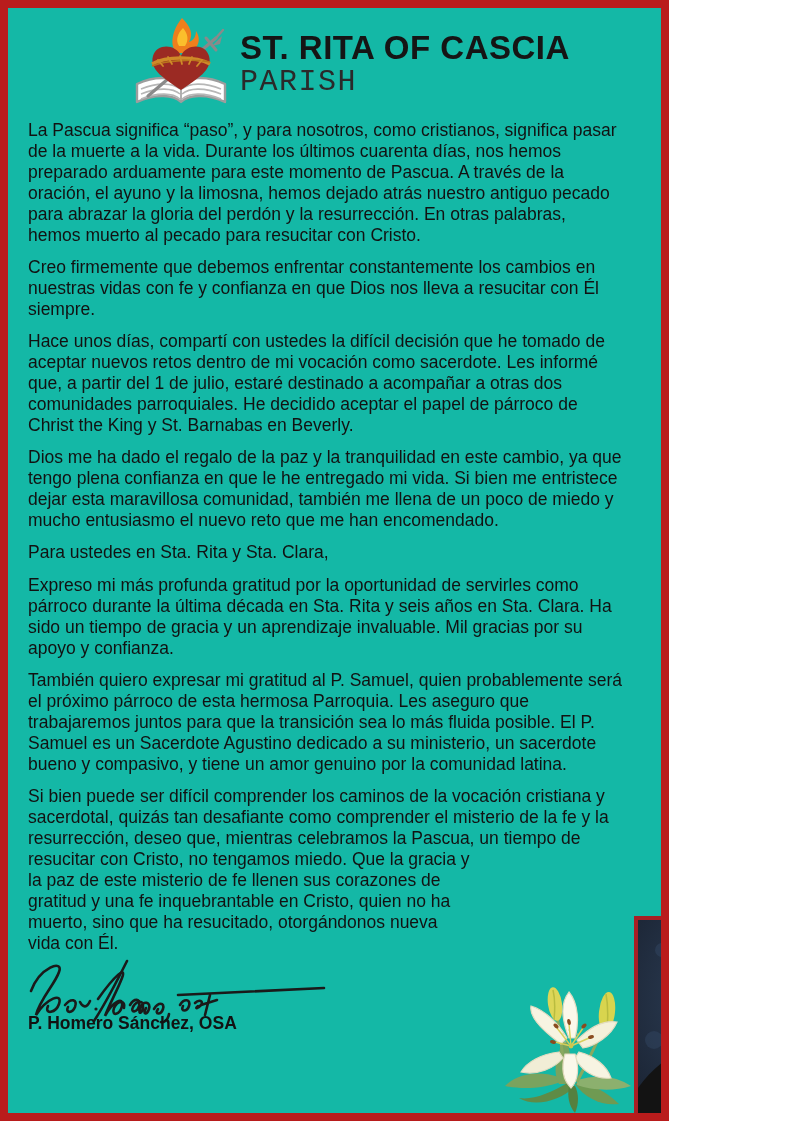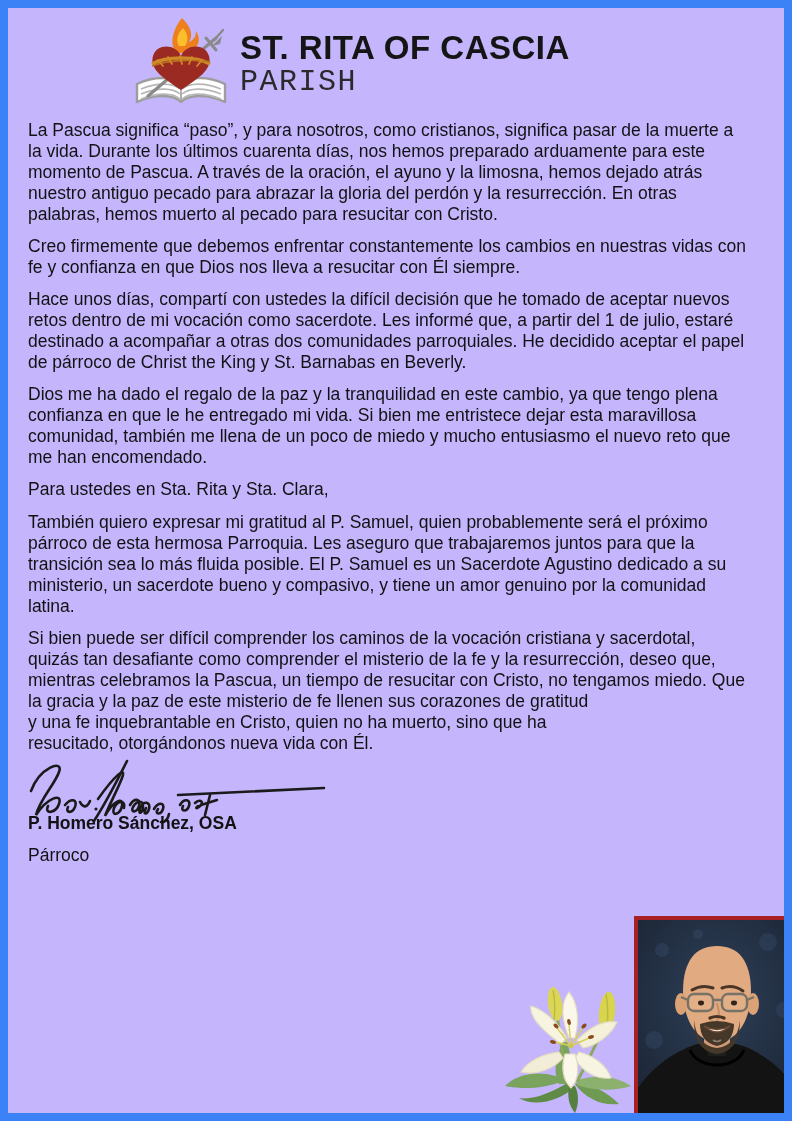--- a/index.html
+++ b/index.html
@@ -1,18 +1,18 @@
 <!DOCTYPE html>
 <html><head>
 <meta charset="utf-8">
 <style>
   html,body{margin:0;padding:0;background:#fff;}
   .page{
-    width:792px;height:1121px;box-sizing:border-box;position:relative;
-    border:8px solid #3b82f6;background:#c4b5fd;overflow:hidden;
+    width:669px;height:1121px;box-sizing:border-box;position:relative;
+    border:8px solid #b91c1c;background:#14b8a6;overflow:hidden;
     font-family:"Liberation Sans", sans-serif;color:#121212;
   }
   .content{padding:6px 38px 0 20px;position:relative;}
   
   .header{display:flex;align-items:center;margin:2px 0 8px 100px;}
   .logo{width:106px;height:96px;flex:0 0 auto;}
   .title-block{margin-left:6px;line-height:1;}
   .title-line1{font-size:33px;font-weight:bold;letter-spacing:.5px;color:#151515;}
   .title-line2{font-size:30px;font-weight:300;letter-spacing:1.5px;color:#2a2a2a;margin-top:3px;font-family:Liberation Mono, monospace;}
   
@@ -67,20 +67,21 @@
         <div class="title-line2">PARISH</div>
       </div>
     </div>
 
     <div class="letter">
       <p>La Pascua significa “paso”, y para nosotros, como cristianos, significa pasar de la muerte a la vida. Durante los últimos cuarenta días, nos hemos preparado arduamente para este momento de Pascua. A través de la oración, el ayuno y la limosna, hemos dejado atrás nuestro antiguo pecado para abrazar la gloria del perdón y la resurrección. En otras palabras, hemos muerto al pecado para resucitar con Cristo.</p>
       <p>Creo firmemente que debemos enfrentar constantemente los cambios en nuestras vidas con fe y confianza en que Dios nos lleva a resucitar con Él siempre.</p>
       <p>Hace unos días, compartí con ustedes la difícil decisión que he tomado de aceptar nuevos retos dentro de mi vocación como sacerdote. Les informé que, a partir del 1 de julio, estaré destinado a acompañar a otras dos comunidades parroquiales. He decidido aceptar el papel de párroco de Christ the King y St. Barnabas en Beverly.</p>
       <p>Dios me ha dado el regalo de la paz y la tranquilidad en este cambio, ya que tengo plena confianza en que le he entregado mi vida. Si bien me entristece dejar esta maravillosa comunidad, también me llena de un poco de miedo y mucho entusiasmo el nuevo reto que me han encomendado.</p>
       <p class="tight">Para ustedes en Sta. Rita y Sta. Clara,</p>
+      <p>Expreso mi más profunda gratitud por la oportunidad de servirles como párroco durante la última década en Sta. Rita y seis años en Sta. Clara. Ha sido un tiempo de gracia y un aprendizaje invaluable. Mil gracias por su apoyo y confianza.</p>
       <p>También quiero expresar mi gratitud al P. Samuel, quien probablemente será el próximo párroco de esta hermosa Parroquia. Les aseguro que trabajaremos juntos para que la transición sea lo más fluida posible. El P. Samuel es un Sacerdote Agustino dedicado a su ministerio, un sacerdote bueno y compasivo, y tiene un amor genuino por la comunidad latina.</p>
       <div class="photo-spacer"></div>
       <p>Si bien puede ser difícil comprender los caminos de la vocación cristiana y sacerdotal, quizás tan desafiante como comprender el misterio de la fe y la resurrección, deseo que, mientras celebramos la Pascua, un tiempo de resucitar con Cristo, no tengamos miedo. Que la gracia y la paz de este misterio de fe llenen sus corazones de gratitud y una fe inquebrantable en Cristo, quien no ha muerto, sino que ha resucitado, otorgándonos nueva vida con Él.</p>
 
       <svg class="signature-svg" viewBox="0 0 300 72">
         <g stroke="#1a1a1a" fill="none" stroke-width="2.6" stroke-linecap="round">
           <path d="M3 34 C12 10 36 2 31 15 C27 27 12 42 8 58 C19 41 35 35 31 47 C28 56 16 58 20 49"></path>
           <path d="M37 48 C43 41 50 42 47 50 C44 57 37 56 40 50"></path>
           <path d="M52 45 C55 51 59 51 62 44"></path>
           <circle cx="68" cy="52" r="1.6" fill="#1a1a1a" stroke="none"></circle>
@@ -89,21 +90,20 @@
           <path d="M102 48 C106 41 113 41 111 49 C109 56 102 56 105 50 C109 43 116 43 115 50 C114 57 110 58 112 51 C116 43 123 45 121 52 C119 58 114 58 118 51"></path>
           <path d="M126 52 C130 45 137 45 135 52 C133 58 126 58 130 52"></path>
           <path d="M141 57 c-1 6 -5 9 -8 8"></path>
           <path d="M152 48 C156 41 163 42 161 49 C159 55 152 55 155 49"></path>
           <path d="M167 46 C171 42 176 44 173 48 C170 52 166 52 170 49"></path>
           <path d="M182 38 l-5 20 M173 48 l16 -5"></path>
           <path d="M150 38 L296 31"></path>
         </g>
       </svg>
       <p class="sig-name">P. Homero Sánchez, OSA</p>
-      <p class="sig-role">Párroco</p>
     </div>
   </div>
 
   <span class="lily">
     <svg viewBox="0 0 147 133">
 
       <path d="M60 95 C38 88 18 92 6 104 C24 108 46 106 62 100 Z" fill="#7aa35e"></path>
       <path d="M70 100 C50 112 34 118 20 116 C36 126 62 118 74 106 Z" fill="#5f8b46"></path>
       <path d="M76 102 C86 116 102 124 120 122 C108 110 92 102 80 100 Z" fill="#6f9a52"></path>
       <path d="M78 98 C98 92 118 94 132 104 C114 110 92 108 78 103 Z" fill="#8cb06e"></path>

